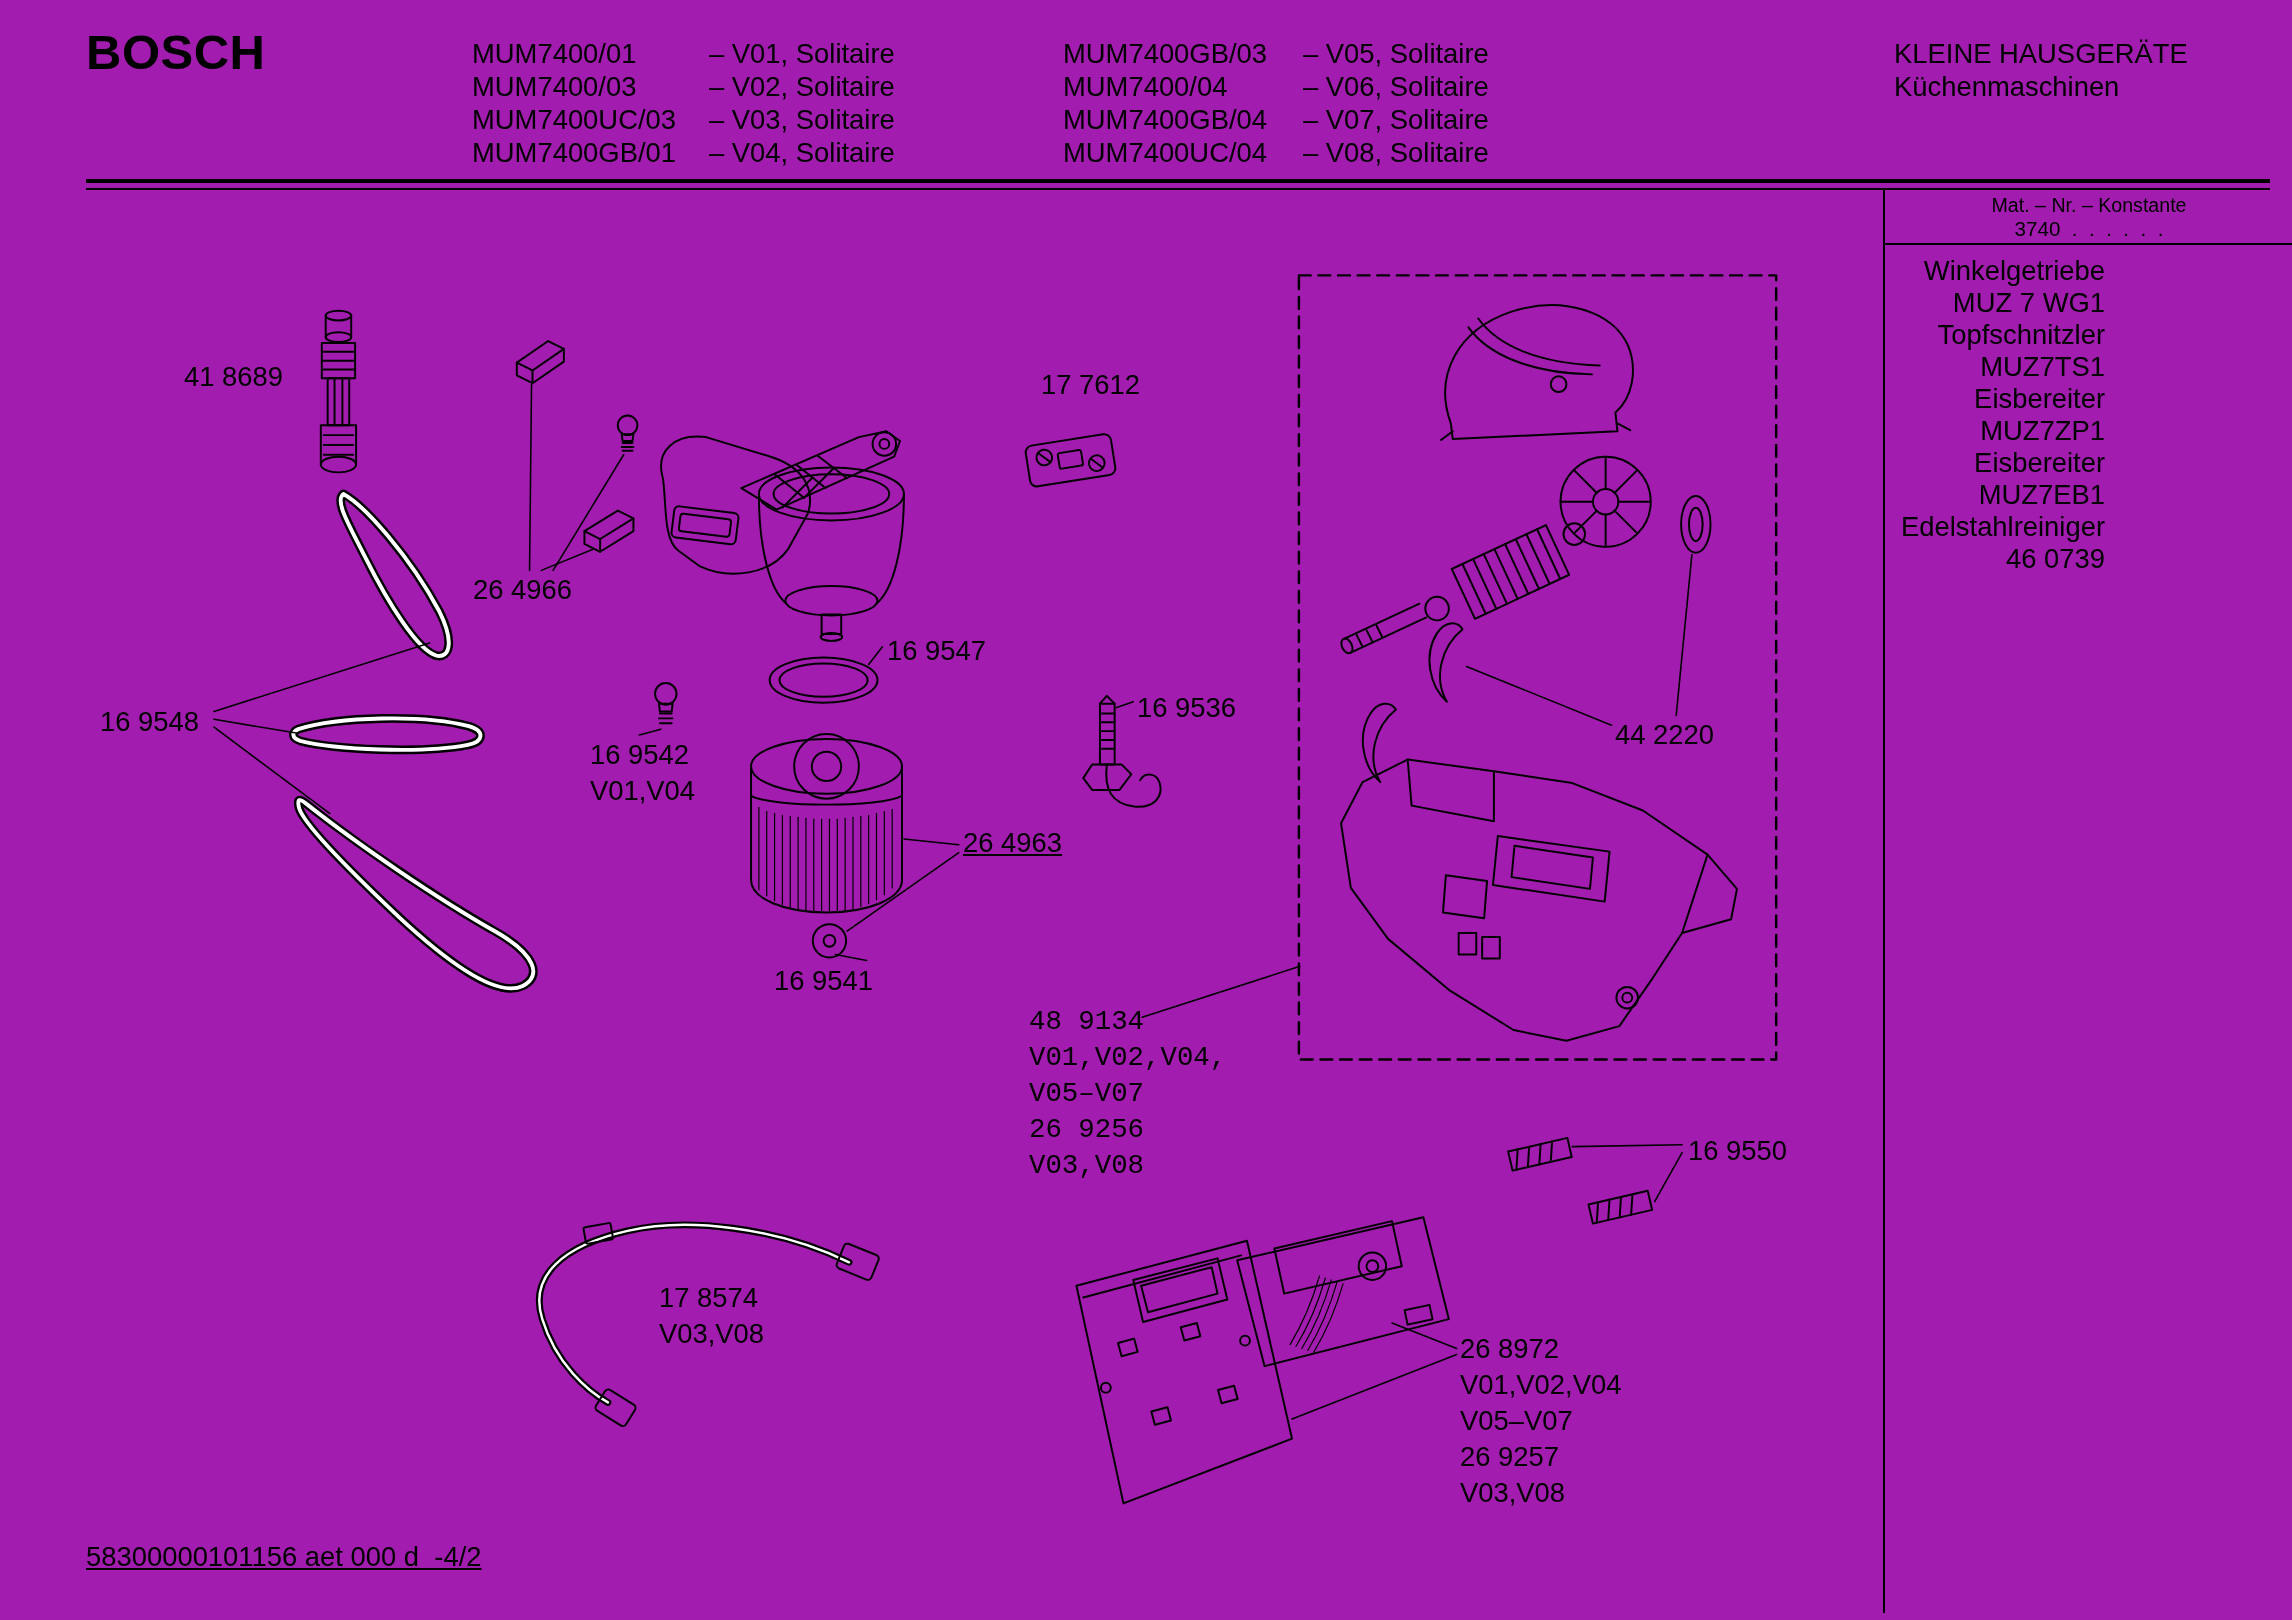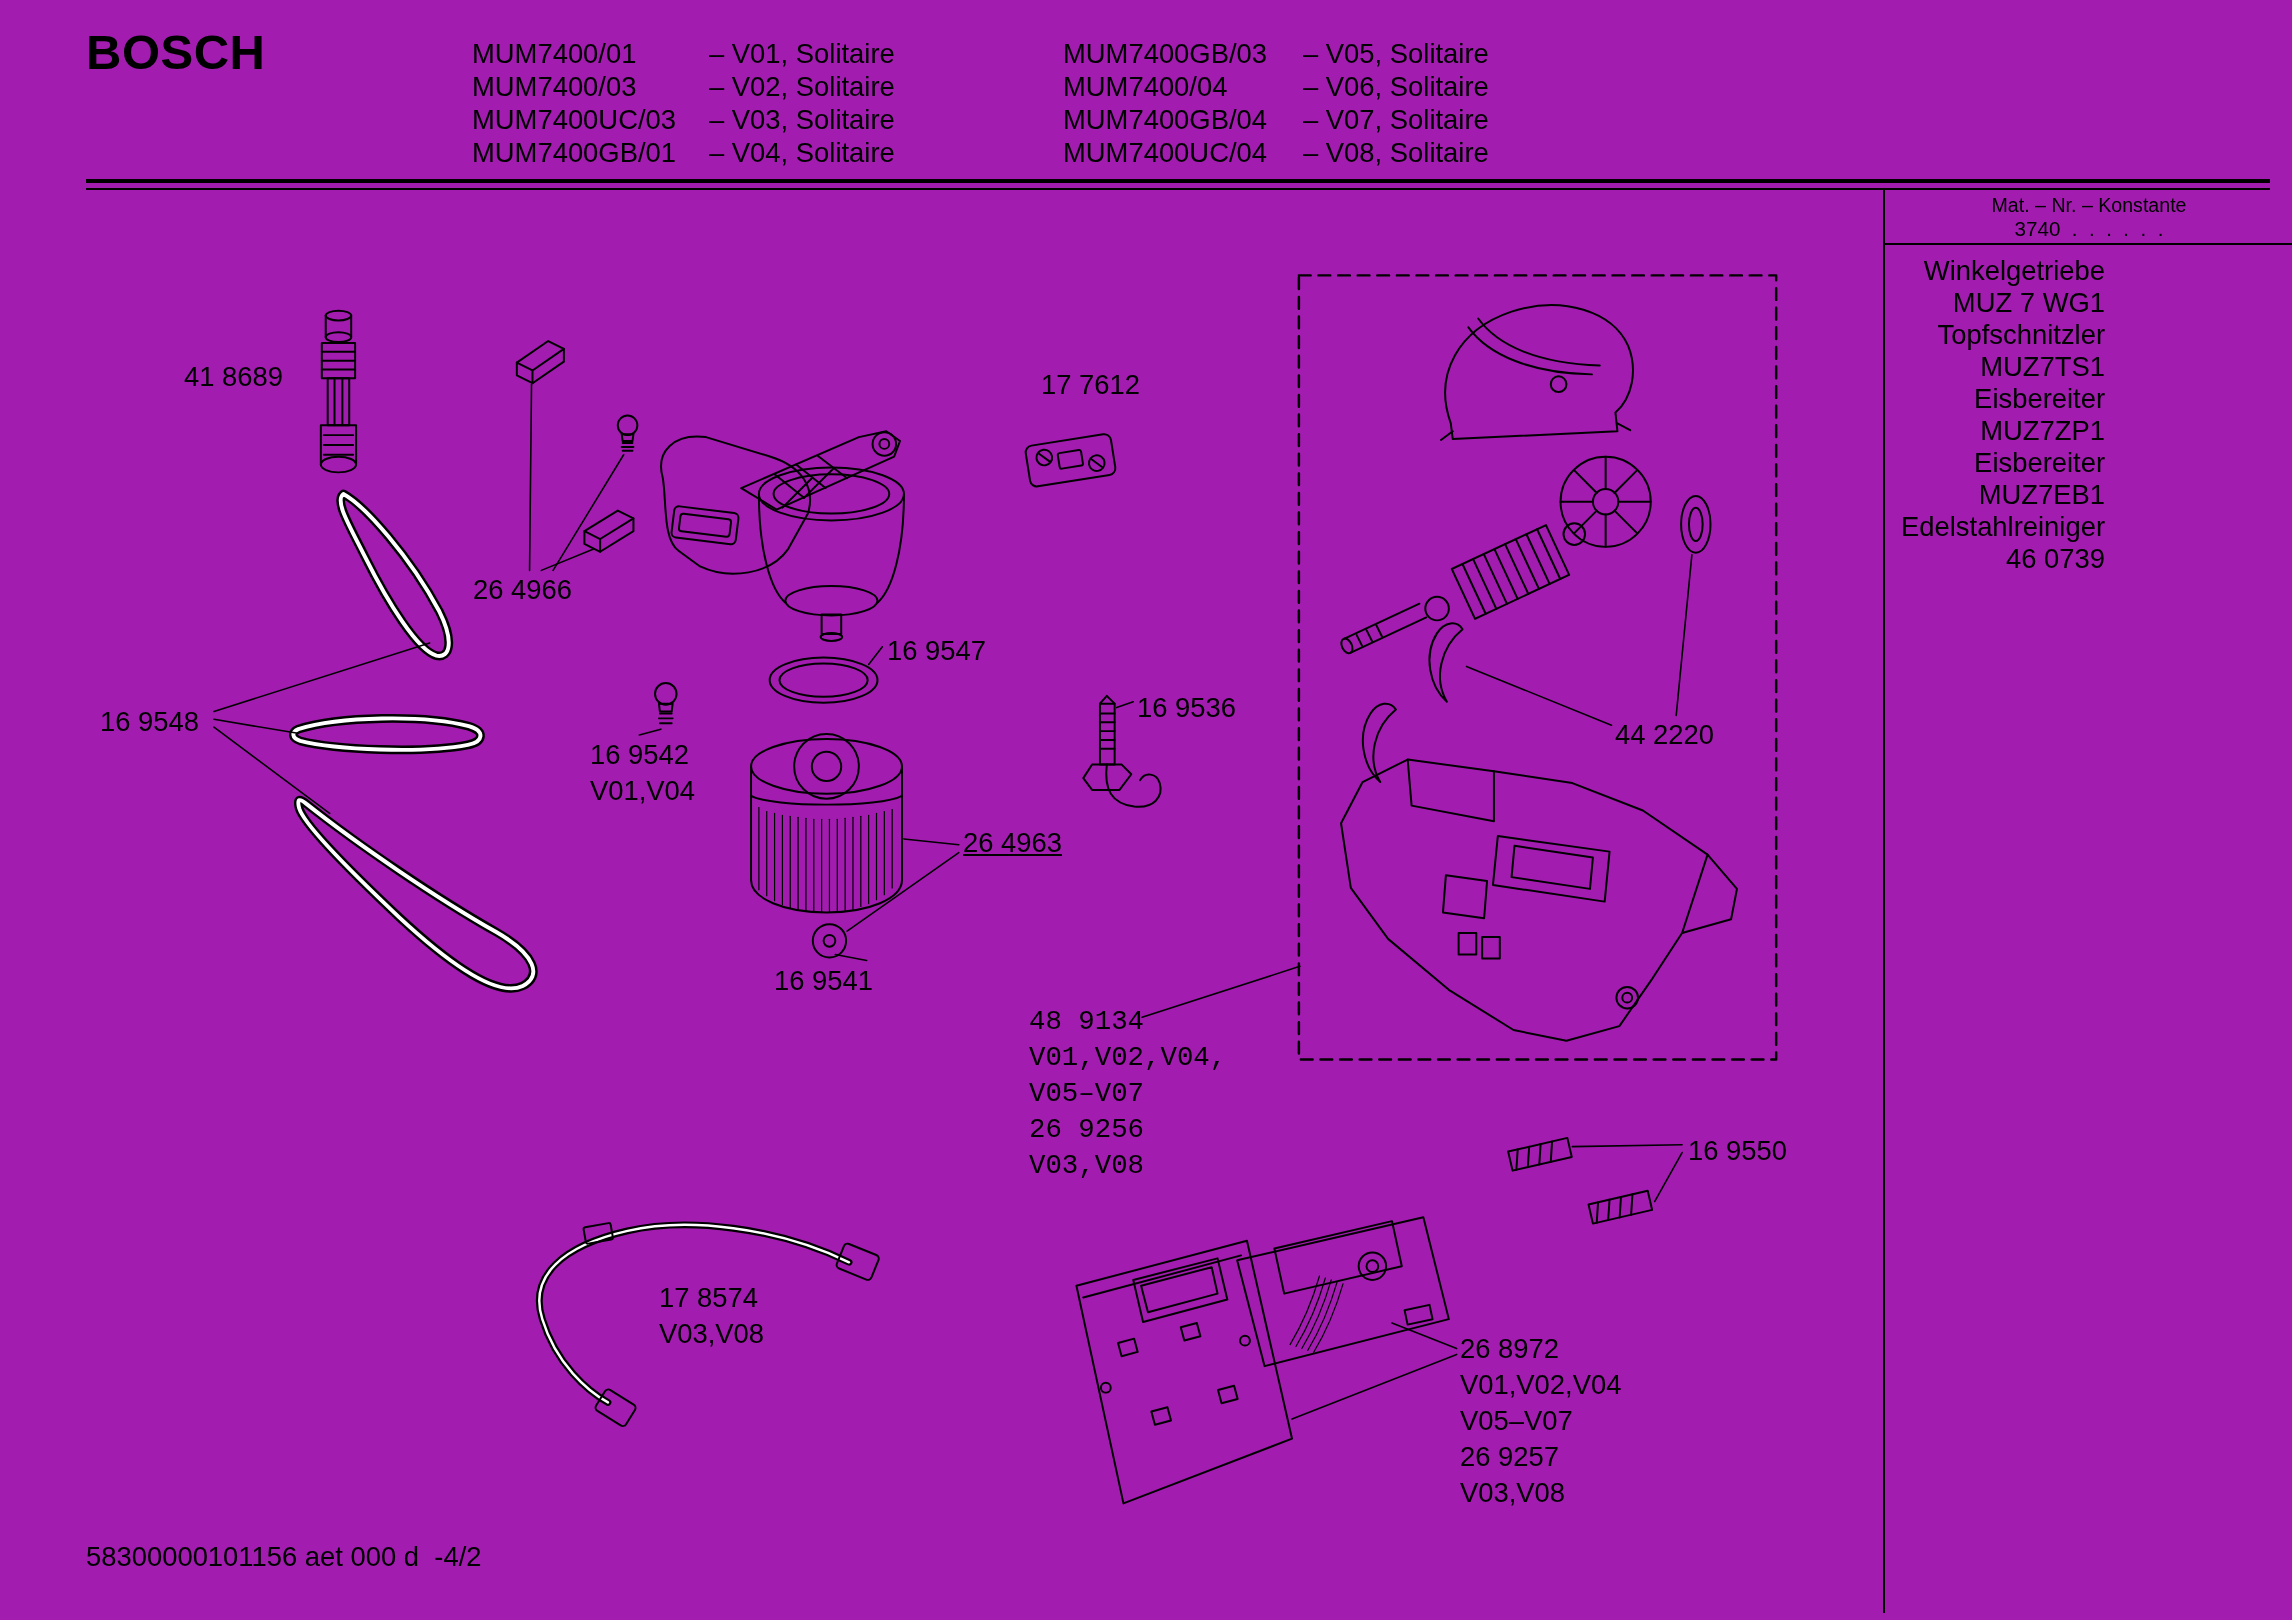--- a/index.html
+++ b/index.html
@@ -29,21 +29,21 @@
 
   
   .mat-label { left:1892px; top:194px; width:394px; text-align:center; font-size:19.6px; }
   .mat-value { left:1892px; top:217px; width:394px; text-align:center; font-size:20.6px; white-space:pre; }
   .sideline  { left:1885px; top:243px; width:408px; height:2px; background:#000; }
   .side-list { left:1901px; top:255px; font-size:27.4px; line-height:32px;text-align:right; }
 
   
   .callout { font-size:27.4px; line-height:36px; white-space:nowrap; }
 
-  .footer { left:86px; top:1541px; font-size:27.4px; white-space:pre; }
+  .footer { left:86px; top:1541px; font-size:27.4px; white-space:pre;text-decoration:underline; }
 
   
   .diagram-svg { left:0; top:0; }
   .o, .o * { stroke:#000; fill:none; stroke-width:2; stroke-linejoin:round; stroke-linecap:round; }
   .hatch line, .hatch path, path.hatch { stroke-width:1.2; }
   path.belt { stroke:#000; stroke-width:9; fill:none; }
   path.belt-inner { stroke:#fff; stroke-width:4; fill:none; }
   path.cable { stroke:#000; stroke-width:7; fill:none; }
   path.cable-inner { stroke:#fff; stroke-width:2.5; fill:none; }
   .leader line { stroke-width:1.6; }
@@ -87,20 +87,24 @@
     <div class="model-row">
       <span class="model-name">MUM7400GB/04</span>
       <span class="model-variant">– V07, Solitaire</span>
     </div>
     <div class="model-row">
       <span class="model-name">MUM7400UC/04</span>
       <span class="model-variant">– V08, Solitaire</span>
     </div>
   </div>
 
+  <div class="abs dept">
+    <div>KLEINE HAUSGERÄTE</div>
+    <div>Küchenmaschinen</div>
+  </div>
 
   <div class="abs rule rule-a"></div>
   <div class="abs rule rule-b"></div>
   <div class="abs vline"></div>
 
   <div class="abs mat-label">Mat. – Nr. – Konstante</div>
   <div class="abs mat-value">3740  .  .  .  .  .  .</div>
   <div class="abs sideline"></div>
   <div class="abs side-list">
     <div class="side-item">Winkelgetriebe</div>

